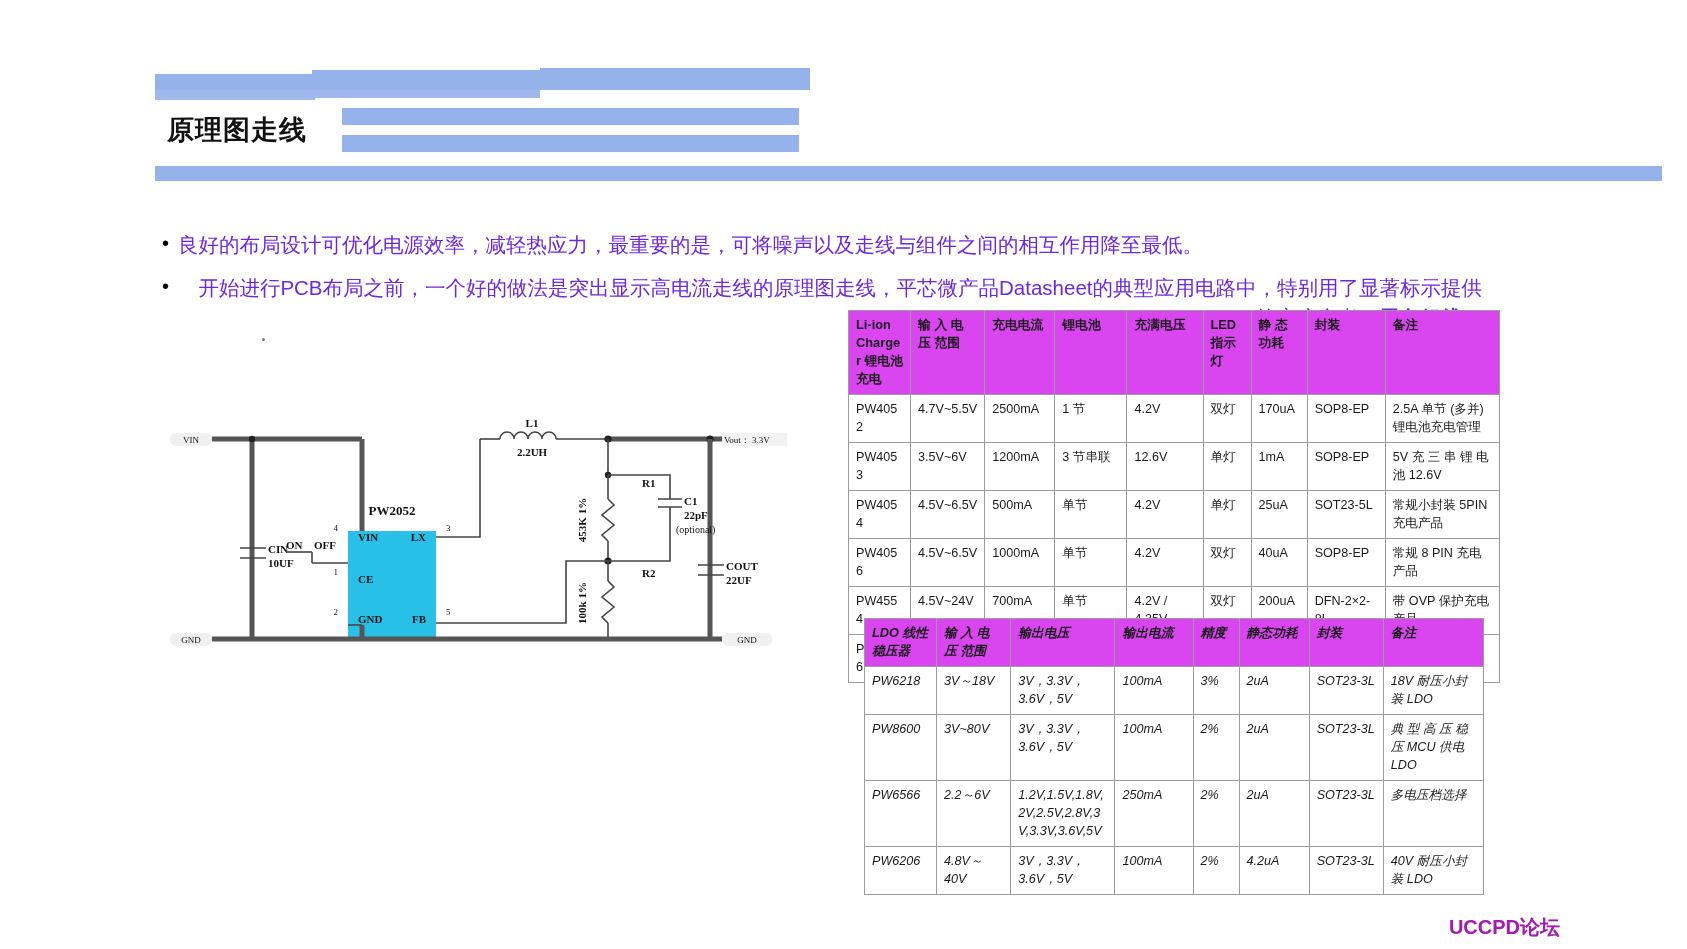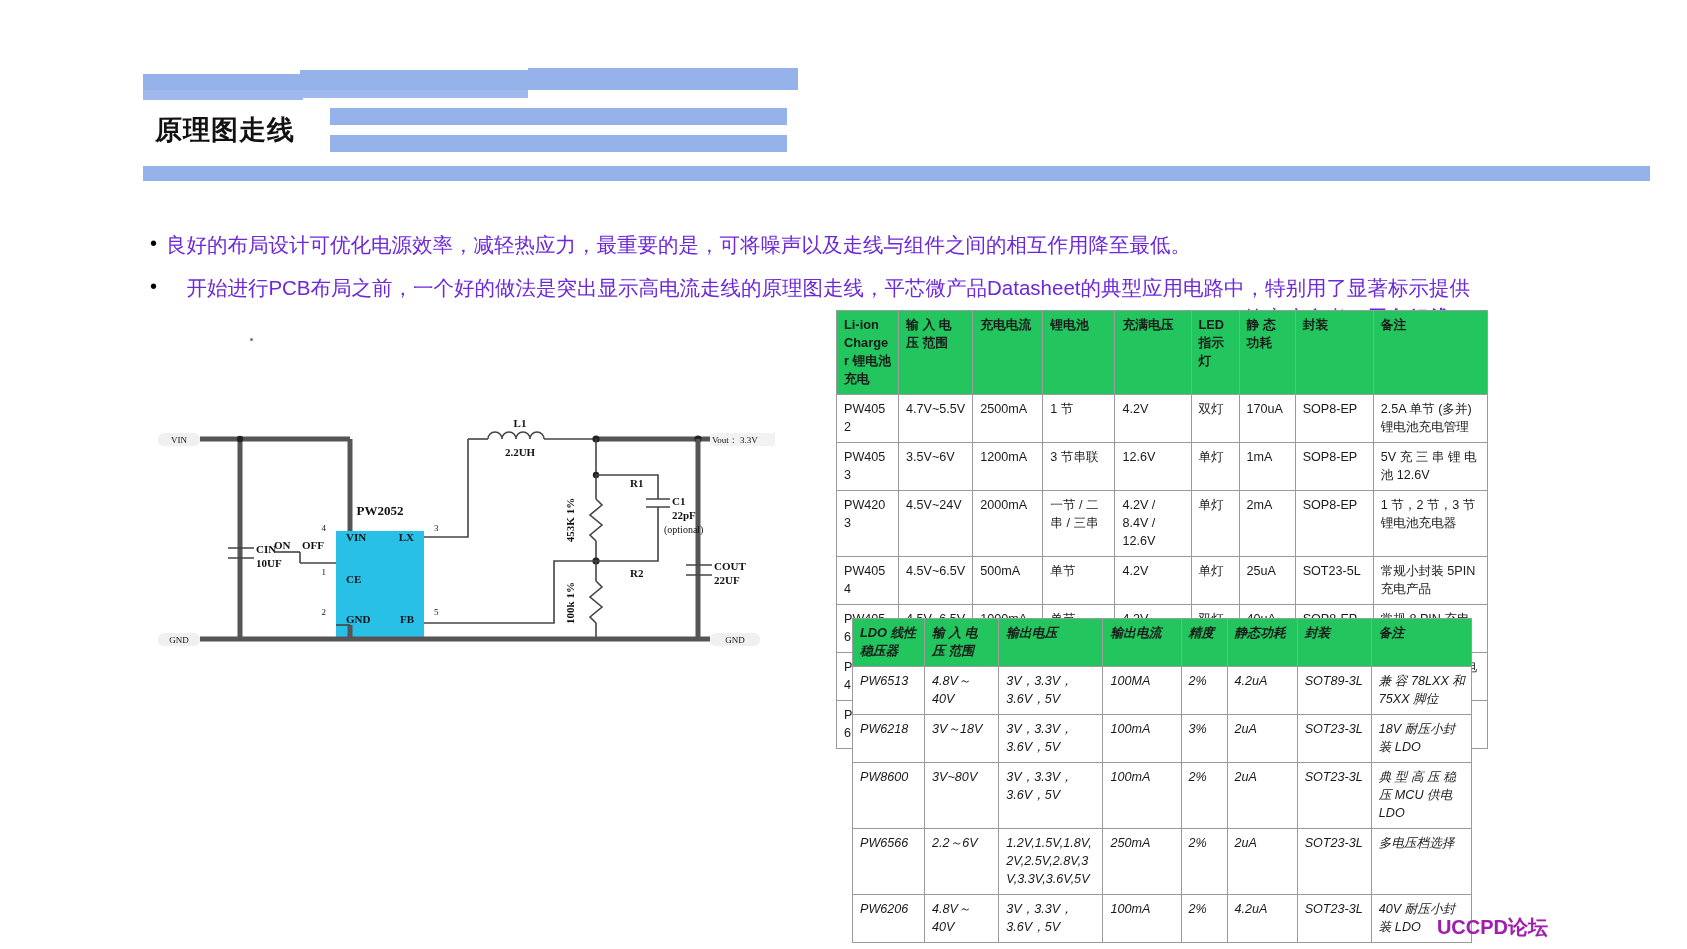--- a/index.html
+++ b/index.html
@@ -4,21 +4,21 @@
 <style>
   html,body{margin:0;padding:0;}
   body{
     width:1687px;height:949px;
     background:#ffffff;
     font-family:"Liberation Sans","DejaVu Sans",sans-serif;
     color:#000;
     overflow:hidden;
     position:relative;
   }
-  .slide{position:absolute;left:0;top:0;width:1558px;height:949px;}
+  .slide{position:absolute;left:12px;top:0;width:1558px;height:949px;}
 
   
   .bar{position:absolute;background:#95b3ea;}
   .bar.lighter{background:#9fb9ec;}
   #hdr-bar-a{left:143px;top:74px;width:385px;height:16px;}
   #hdr-bar-b{left:300px;top:70px;width:230px;height:16px;}
   #hdr-bar-c{left:528px;top:68px;width:270px;height:22px;}
   #hdr-bar-d{left:143px;top:90px;width:160px;height:10px;}
   #hdr-bar-e{left:303px;top:90px;width:225px;height:8px;}
   #hdr-bar-f{left:330px;top:108px;width:457px;height:17px;}
@@ -66,21 +66,21 @@
   .tbl td,.tbl th{
     border:1px solid #9b9b9b;
     padding:5px 6px 6px 7px;
     vertical-align:top;
     text-align:left;
     font-weight:normal;
     line-height:18px;
     word-break:break-word;
   }
   .tbl thead th{
-    background:#22c55e;
+    background:#d946ef;
     font-weight:bold;
     font-size:12.8px;
     vertical-align:top;
   }
   .tbl tbody td{background:#fff;}
 
   #table-charger{left:836px;top:310px;width:652px;}
   #table-charger .c0{width:62px;}
   #table-charger .c1{width:74px;}
   #table-charger .c2{width:70px;}
@@ -283,31 +283,20 @@
         <td>3.5V~6V</td>
         <td>1200mA</td>
         <td>3 节串联</td>
         <td>12.6V</td>
         <td>单灯</td>
         <td>1mA</td>
         <td>SOP8-EP</td>
         <td>5V 充 三 串 锂 电 池 12.6V</td>
       </tr>
       <tr>
-        <td>PW4203</td>
-        <td>4.5V~24V</td>
-        <td>2000mA</td>
-        <td>一节 / 二串 / 三串</td>
-        <td>4.2V / 8.4V / 12.6V</td>
-        <td>单灯</td>
-        <td>2mA</td>
-        <td>SOP8-EP</td>
-        <td>1 节，2 节，3 节锂电池充电器</td>
-      </tr>
-      <tr>
         <td>PW4054</td>
         <td>4.5V~6.5V</td>
         <td>500mA</td>
         <td>单节</td>
         <td>4.2V</td>
         <td>单灯</td>
         <td>25uA</td>
         <td>SOT23-5L</td>
         <td>常规小封装 5PIN 充电产品</td>
       </tr>
@@ -365,30 +354,20 @@
         <th>输出电压</th>
         <th>输出电流</th>
         <th>精度</th>
         <th>静态功耗</th>
         <th>封装</th>
         <th>备注</th>
       </tr>
     </thead>
     <tbody>
       <tr>
-        <td>PW6513</td>
-        <td>4.8V～40V</td>
-        <td>3V，3.3V，3.6V，5V</td>
-        <td>100MA</td>
-        <td>2%</td>
-        <td>4.2uA</td>
-        <td>SOT89-3L</td>
-        <td>兼 容 78LXX 和 75XX 脚位</td>
-      </tr>
-      <tr>
         <td>PW6218</td>
         <td>3V～18V</td>
         <td>3V，3.3V，3.6V，5V</td>
         <td>100mA</td>
         <td>3%</td>
         <td>2uA</td>
         <td>SOT23-3L</td>
         <td>18V 耐压小封装 LDO</td>
       </tr>
       <tr>

